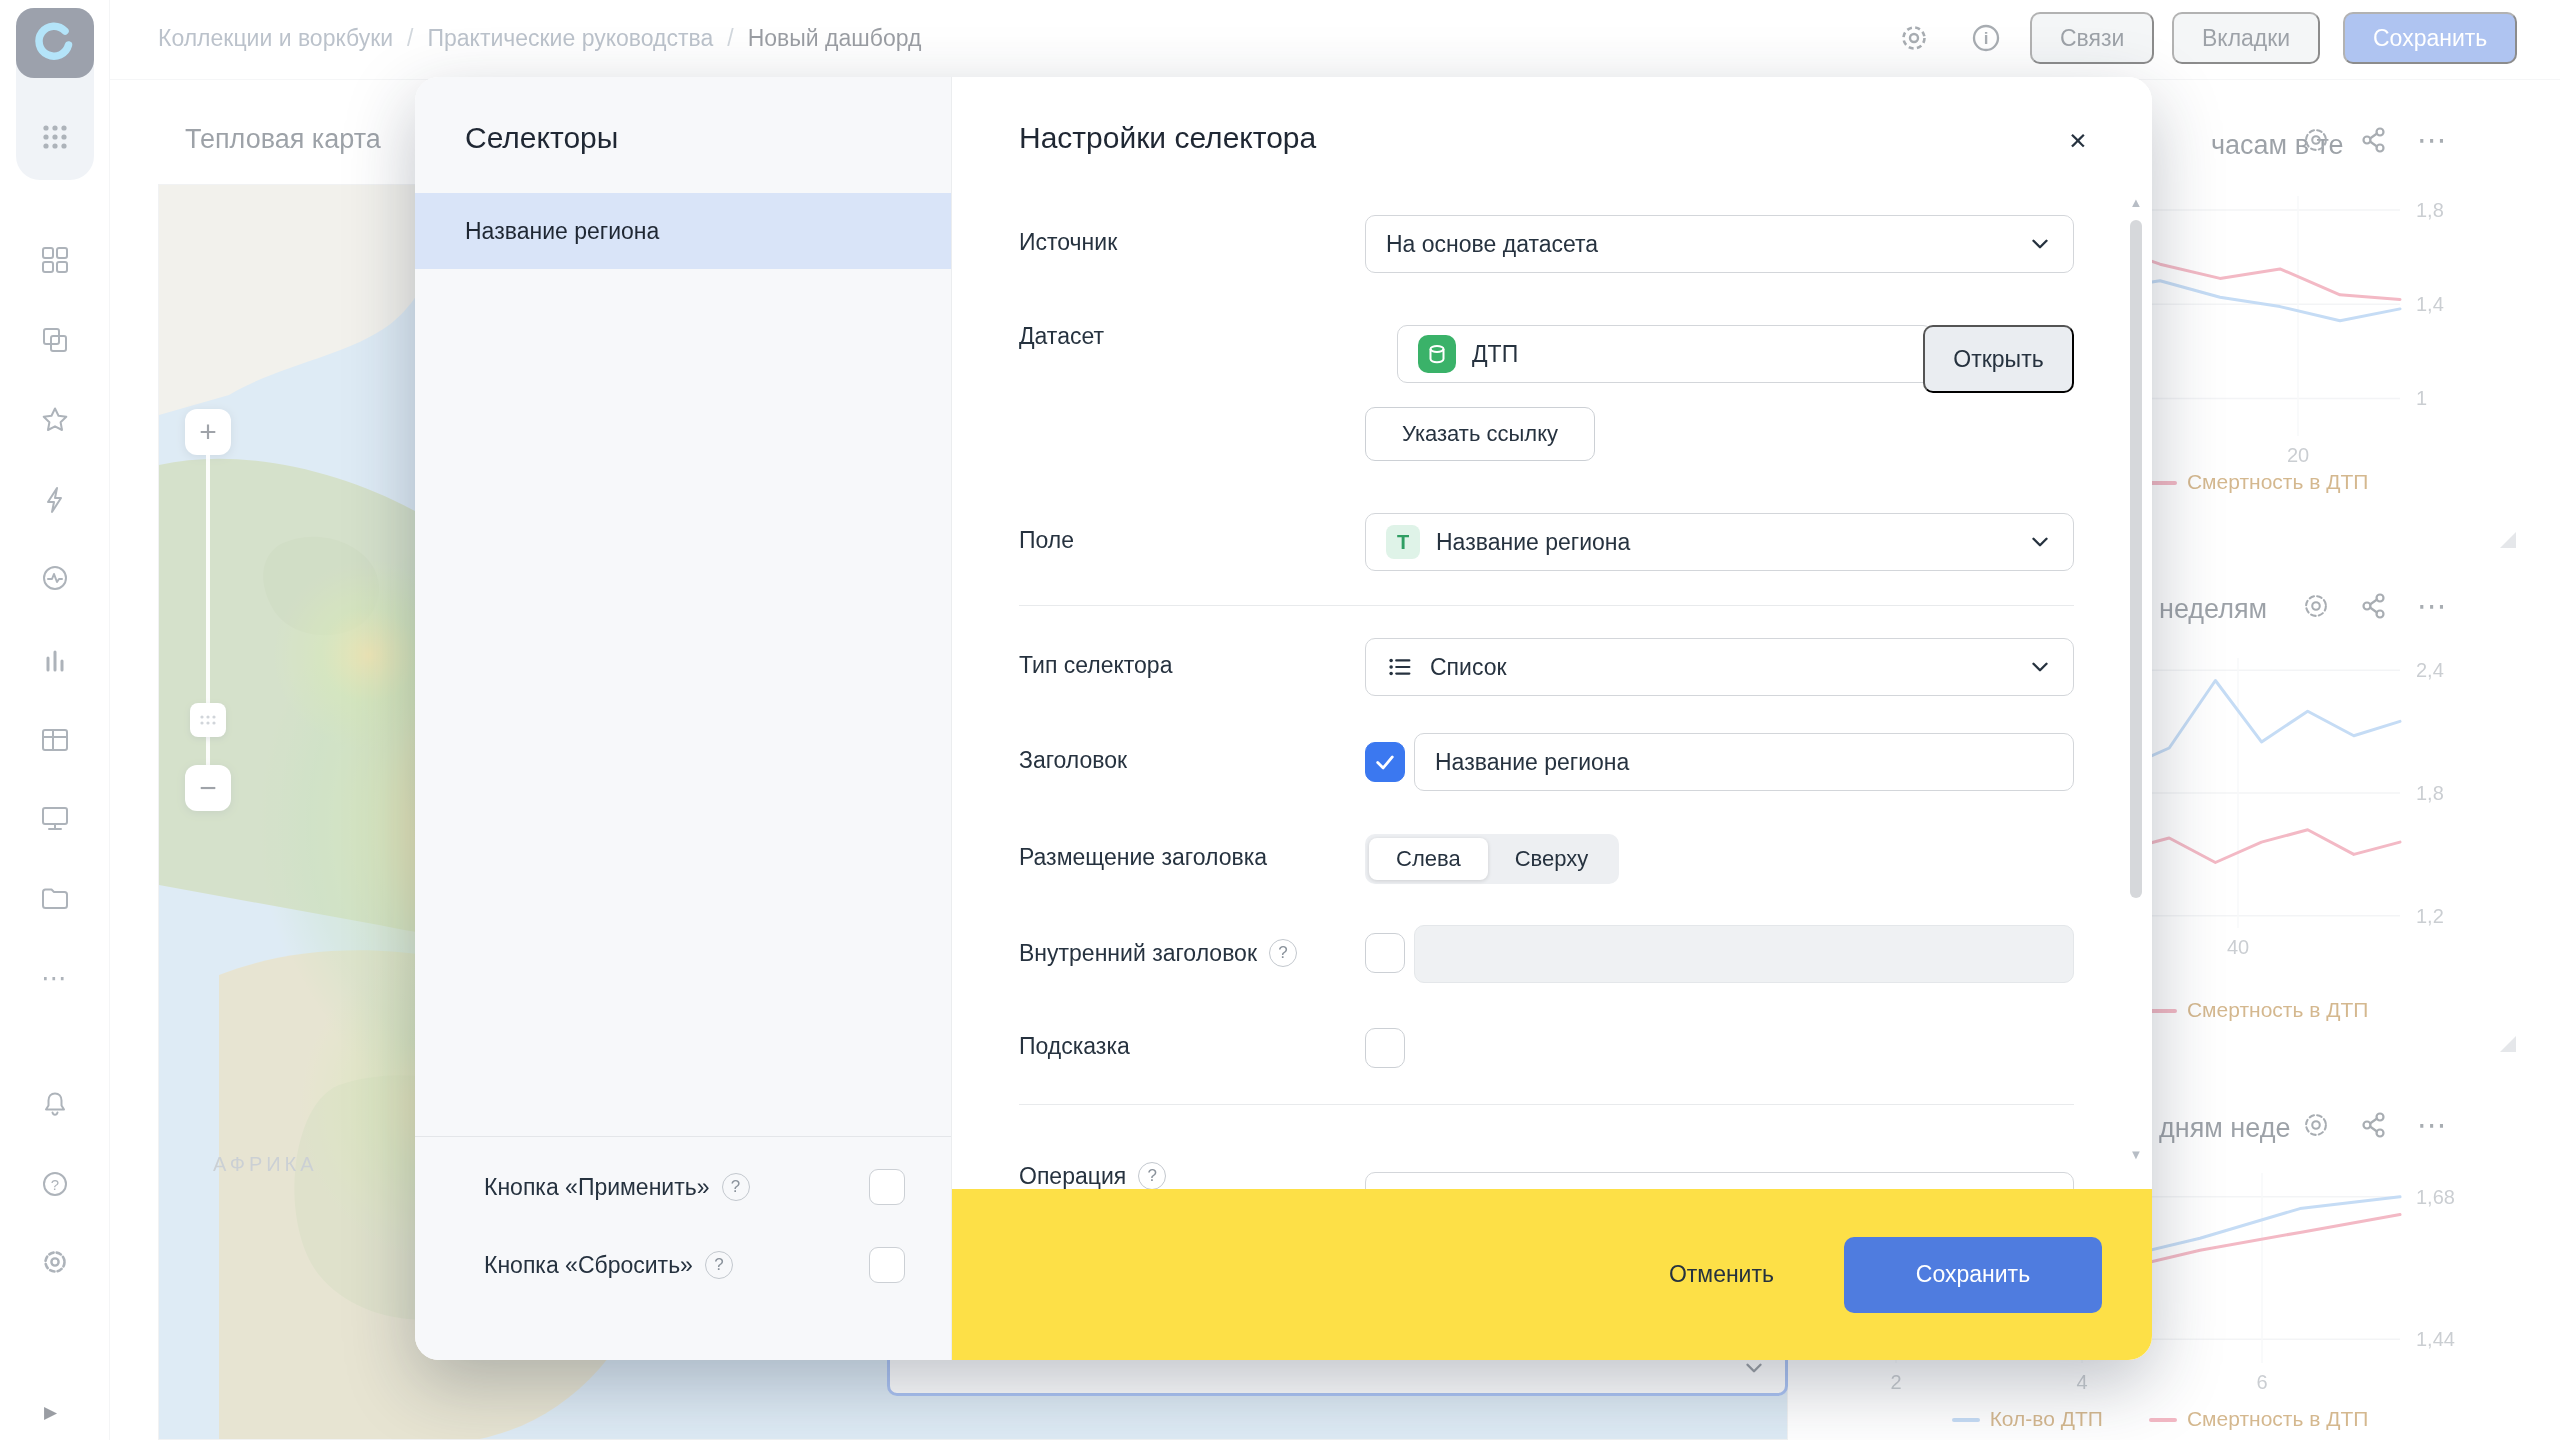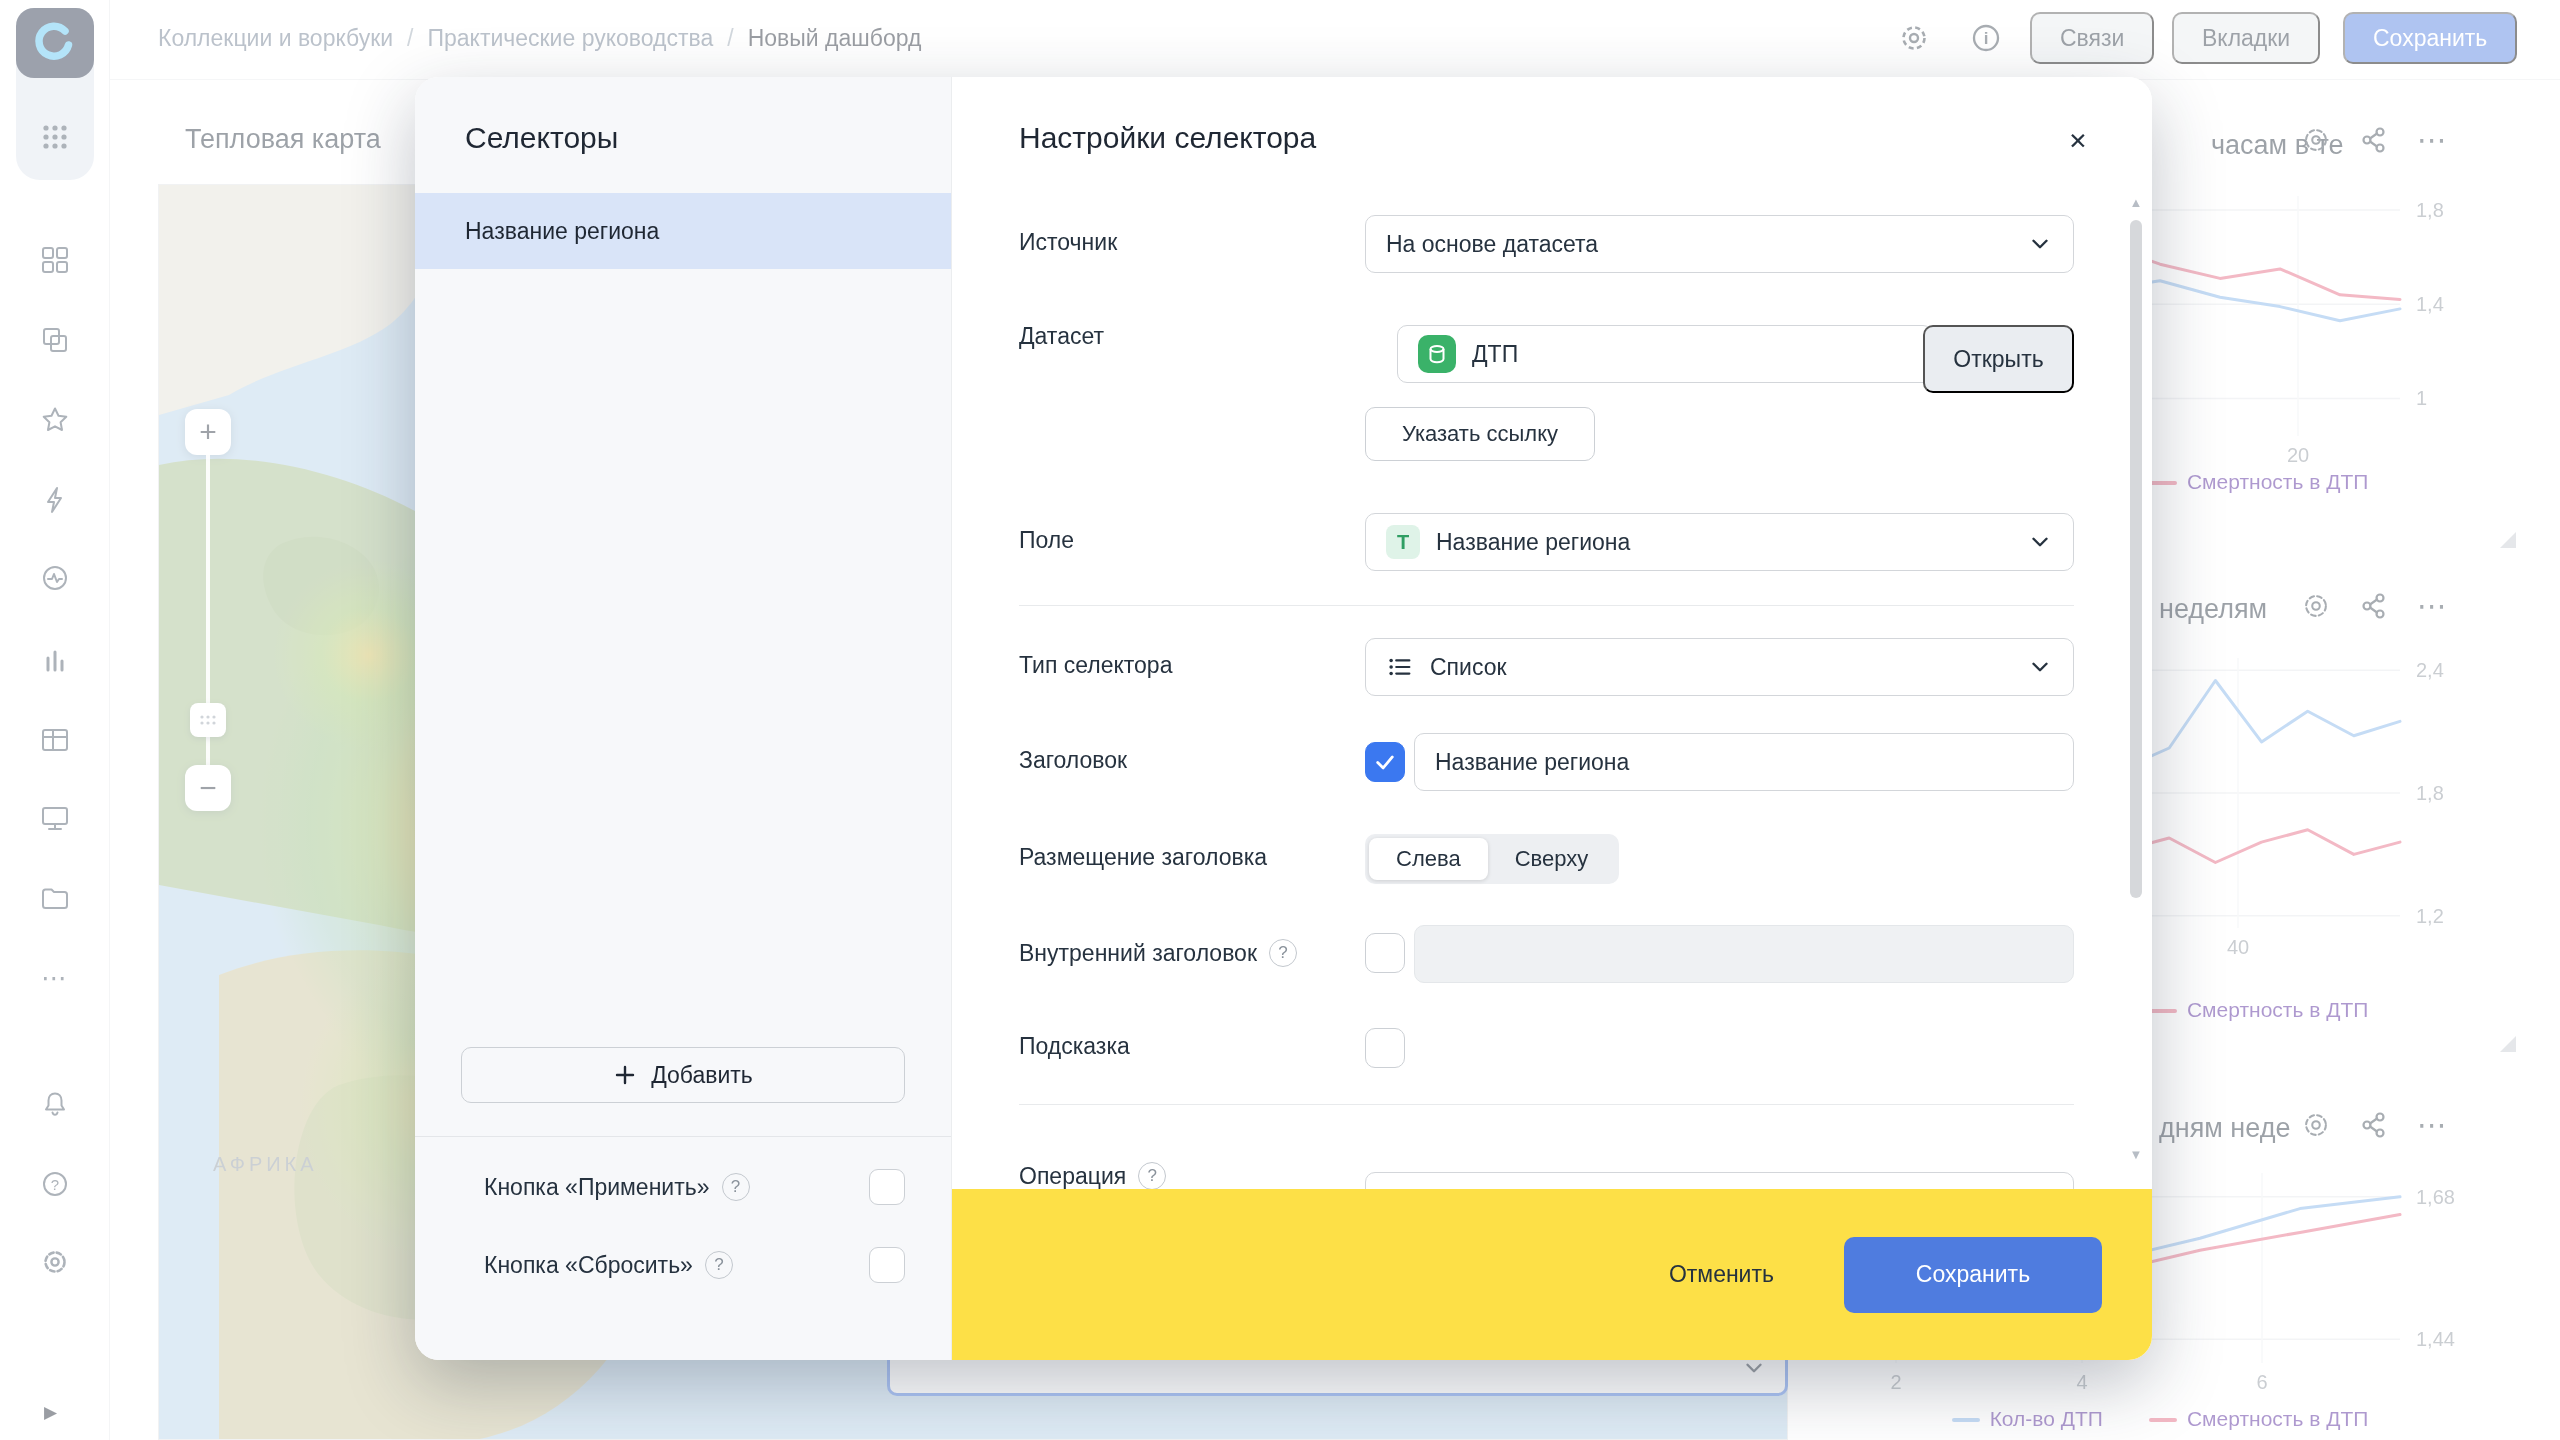--- a/index.html
+++ b/index.html
@@ -35,21 +35,21 @@
   .map-label { position:absolute; left:54px; top:968px; font-size:20px; letter-spacing:4px; color:#8d97a1; }
   .sel-widget { position:absolute; left:887px; top:1339px; width:901px; height:57px; background:#fff; border:3px solid #4a7fe8; border-radius:10px; display:flex; align-items:center; justify-content:flex-end; padding-right:18px; }
 
   .chart-panel { position:absolute; width:720px; }
   .c-title { position:absolute; font-size:27px; color:#26323f; white-space:nowrap; }
   .c-icon { position:absolute; width:36px; height:36px; display:flex; align-items:center; justify-content:center; color:#3f4a56; }
   .c-icon svg { stroke:#3f4a56; fill:none; stroke-width:2.2; stroke-linecap:round; }
   .c-dots { font-size:30px; color:#3f4a56; line-height:36px; }
   .chart-svg { position:absolute; left:0; }
   .chart-svg text { font-family:"Liberation Sans","DejaVu Sans",sans-serif; }
-  .chart-legend { position:absolute; left:0; width:720px; display:flex; justify-content:center; gap:46px; font-size:21px; color:#4c1d95; white-space:nowrap; }
+  .chart-legend { position:absolute; left:0; width:720px; display:flex; justify-content:center; gap:46px; font-size:21px; color:#a16207; white-space:nowrap; }
   .lg-dash { display:inline-block; width:28px; height:4px; border-radius:2px; margin-right:10px; vertical-align:4px; }
   .resize { position:absolute; right:4px; width:0; height:0; border-left:16px solid transparent; border-bottom:16px solid #c6cad0; }
 
   
   .overlay { position:absolute; inset:0; background:rgba(255,255,255,.55); }
   .modal { position:absolute; left:415px; top:77px; width:1737px; height:1283px; background:#fff; border-radius:24px; box-shadow:0 24px 70px rgba(30,40,60,.28); display:flex; overflow:hidden; }
   .m-left { position:relative; width:537px; background:#f7f8fa; border-right:1px solid #ebedef; flex:none; }
   .m-title { position:absolute; left:50px; top:44px; font-size:30px; font-weight:500; color:#1f2733; }
   .sel-item { position:absolute; left:0; top:116px; width:100%; height:76px; background:#d9e4f8; display:flex; align-items:center; padding-left:50px; font-size:23px; color:#1f2733; }
   .add-btn { position:absolute; left:46px; top:970px; width:444px; height:56px; border:1px solid #ccd0d5; border-radius:10px; display:flex; align-items:center; justify-content:center; gap:14px; font-size:23px; color:#1f2733; background:transparent; }
@@ -375,26 +375,20 @@
 
   <div class="overlay"></div>
 
   <div class="modal">
 
     <section class="m-left">
       <h2 class="m-title">Селекторы</h2>
       <div class="sel-item">
         <span>Название региона</span>
       </div>
-      <button class="add-btn">
-        <svg width="24" height="24" viewBox="0 0 24 24">
-            <path d="M12 4v16M4 12h16" stroke="#1f2733" stroke-width="2.4" stroke-linecap="round"></path>
-          </svg>
-        <span>Добавить</span>
-      </button>
       <div class="m-left-div"></div>
       <div class="opt-row" style="top:1082px">
         <span>Кнопка «Применить»</span>
         <span class="help">?</span>
         <span class="grow"></span>
         <span class="cb"></span>
       </div>
       <div class="opt-row" style="top:1160px">
         <span>Кнопка «Сбросить»</span>
         <span class="help">?</span>

